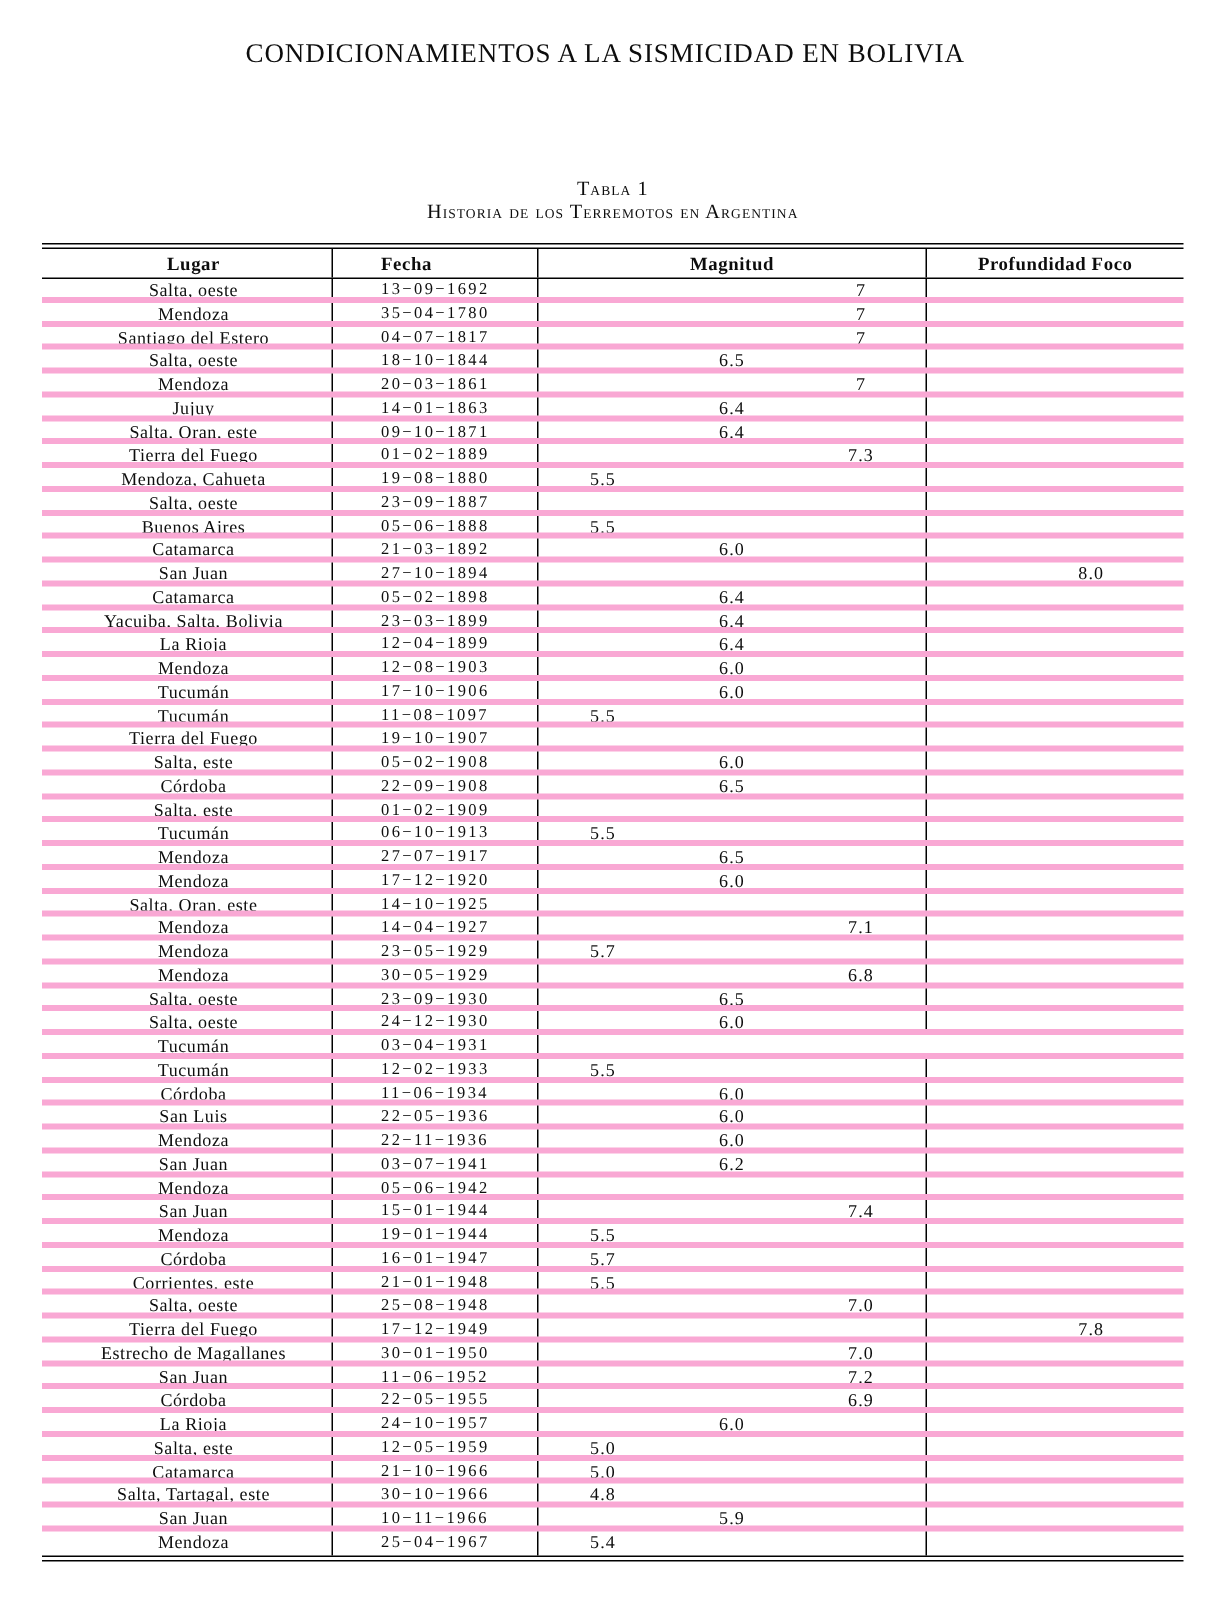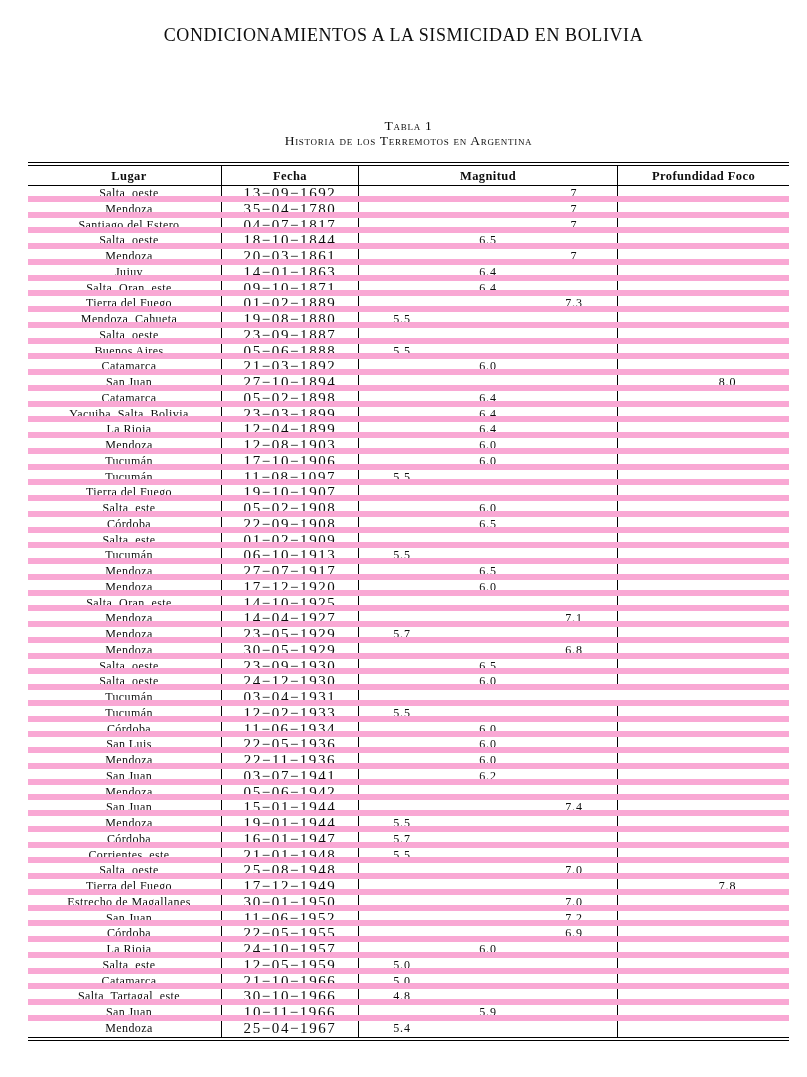--- a/index.html
+++ b/index.html
@@ -63,38 +63,38 @@
     border-bottom: 1px solid #000;
     font-weight: bold;
   }
   .thead .c {
     font-size: 12.5px;
     letter-spacing: 0.4px;
   }
   .trow {
     height: 15.75px;
     line-height: 14.8px;
-    border-bottom: 6px solid #f9a8d4;
+    border-bottom: 4px solid #f9a8d4;
   }
   .trow:last-child { border-bottom: none; }
 
   .c {
     box-sizing: border-box;
     overflow: hidden;
     white-space: nowrap;
   }
   .c + .c { border-left: 1px solid #000; }
 
   .col-lugar { padding-left: 9px; text-align: center; }
-  .col-fecha { text-align: center; }
+  .col-fecha { text-align: left; padding-left: 32px; }
   .col-mag   { text-align: center; }
   .col-prof  { text-align: center; font-family: Liberation Serif, serif; }
 
   .trow .col-lugar { font-size: 12px; letter-spacing: 0.4px; }
-  .trow .col-fecha { font-size: 15px; letter-spacing: 1.6px; }
+  .trow .col-fecha { font-size: 11px; letter-spacing: 1.6px; }
   .trow .col-prof  { font-size: 12px; letter-spacing: 0.8px; padding-left: 48px; }
 
   .col-mag { display: flex; }
   .mag-bin {
     flex: 1 1 0;
     text-align: center;
     font-size: 12px;
     letter-spacing: 0.8px;
   }
 </style>

